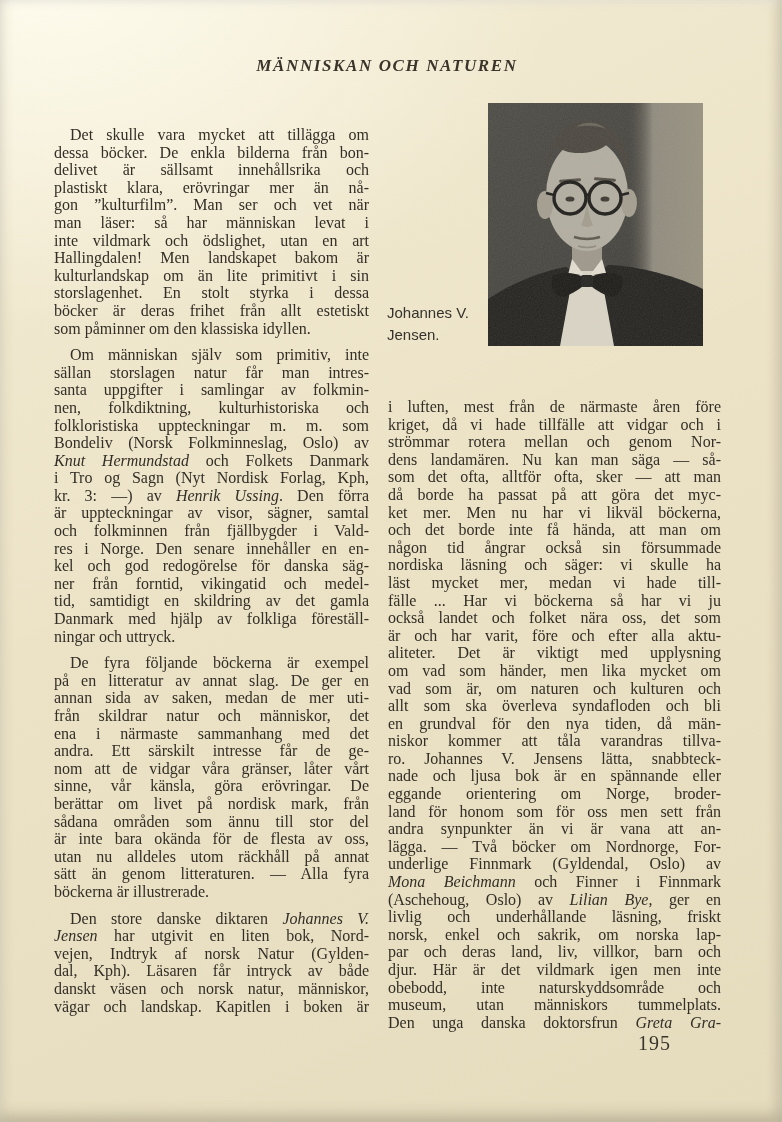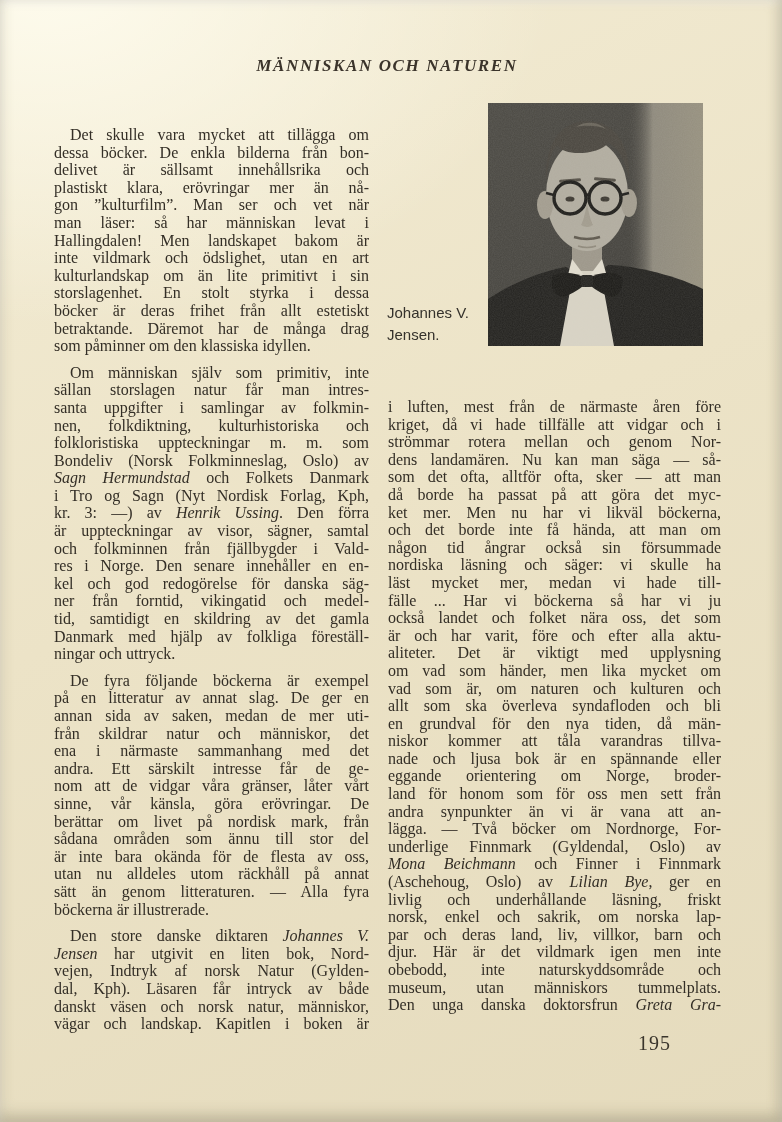--- a/index.html
+++ b/index.html
@@ -42,36 +42,35 @@
   <div class="header-title">MÄNNISKAN OCH NATUREN</div>
 
   <div class="col col-left" id="left-col">
       <div class="para">
         <div class="line ind">Det skulle vara mycket att tillägga om</div>
         <div class="line">dessa böcker. De enkla bilderna från bon-</div>
         <div class="line">delivet är sällsamt innehållsrika och</div>
         <div class="line">plastiskt klara, erövringar mer än nå-</div>
         <div class="line">gon ”kulturfilm”. Man ser och vet när</div>
         <div class="line">man läser: så har människan levat i</div>
+        <div class="line">inte vildmark och ödslighet, utan en art</div>
         <div class="line">Hallingdalen! Men landskapet bakom är</div>
-        <div class="line">inte vildmark och ödslighet, utan en art</div>
         <div class="line">kulturlandskap om än lite primitivt i sin</div>
         <div class="line">storslagenhet. En stolt styrka i dessa</div>
         <div class="line">böcker är deras frihet från allt estetiskt</div>
-        <div class="line">betraktande. Däremot har de många drag</div>
         <div class="line end">som påminner om den klassiska idyllen.</div>
       </div>
       <div class="para">
         <div class="line ind">Om människan själv som primitiv, inte</div>
         <div class="line">sällan storslagen natur får man intres-</div>
         <div class="line">santa uppgifter i samlingar av folkmin-</div>
         <div class="line">nen, folkdiktning, kulturhistoriska och</div>
         <div class="line">folkloristiska uppteckningar m. m. som</div>
         <div class="line">Bondeliv (Norsk Folkminneslag, Oslo) av</div>
-        <div class="line"><span class="it">Sagn Hermundstad</span> och Folkets Danmark</div>
+        <div class="line"><span class="it">Knut Hermundstad</span> och Folkets Danmark</div>
         <div class="line">i Tro og Sagn (Nyt Nordisk Forlag, Kph,</div>
         <div class="line">kr. 3: —) av <span class="it">Henrik Ussing</span>. Den förra</div>
         <div class="line">är uppteckningar av visor, sägner, samtal</div>
         <div class="line">och folkminnen från fjällbygder i Vald-</div>
         <div class="line">res i Norge. Den senare innehåller en en-</div>
         <div class="line">kel och god redogörelse för danska säg-</div>
         <div class="line">ner från forntid, vikingatid och medel-</div>
         <div class="line">tid, samtidigt en skildring av det gamla</div>
         <div class="line">Danmark med hjälp av folkliga föreställ-</div>
         <div class="line end">ningar och uttryck.</div>
@@ -192,20 +191,21 @@
         <div class="line">läst mycket mer, medan vi hade till-</div>
         <div class="line">fälle ... Har vi böckerna så har vi ju</div>
         <div class="line">också landet och folket nära oss, det som</div>
         <div class="line">är och har varit, före och efter alla aktu-</div>
         <div class="line">aliteter. Det är viktigt med upplysning</div>
         <div class="line">om vad som händer, men lika mycket om</div>
         <div class="line">vad som är, om naturen och kulturen och</div>
         <div class="line">allt som ska överleva syndafloden och bli</div>
         <div class="line">en grundval för den nya tiden, då män-</div>
         <div class="line">niskor kommer att tåla varandras tillva-</div>
+        <div class="line">ro. Johannes V. Jensens lätta, snabbteck-</div>
         <div class="line">nade och ljusa bok är en spännande eller</div>
         <div class="line">eggande orientering om Norge, broder-</div>
         <div class="line">land för honom som för oss men sett från</div>
         <div class="line">andra synpunkter än vi är vana att an-</div>
         <div class="line">lägga. — Två böcker om Nordnorge, For-</div>
         <div class="line">underlige Finnmark (Gyldendal, Oslo) av</div>
         <div class="line"><span class="it">Mona Beichmann</span> och Finner i Finnmark</div>
         <div class="line">(Aschehoug, Oslo) av <span class="it">Lilian Bye</span>, ger en</div>
         <div class="line">livlig och underhållande läsning, friskt</div>
         <div class="line">norsk, enkel och sakrik, om norska lap-</div>

